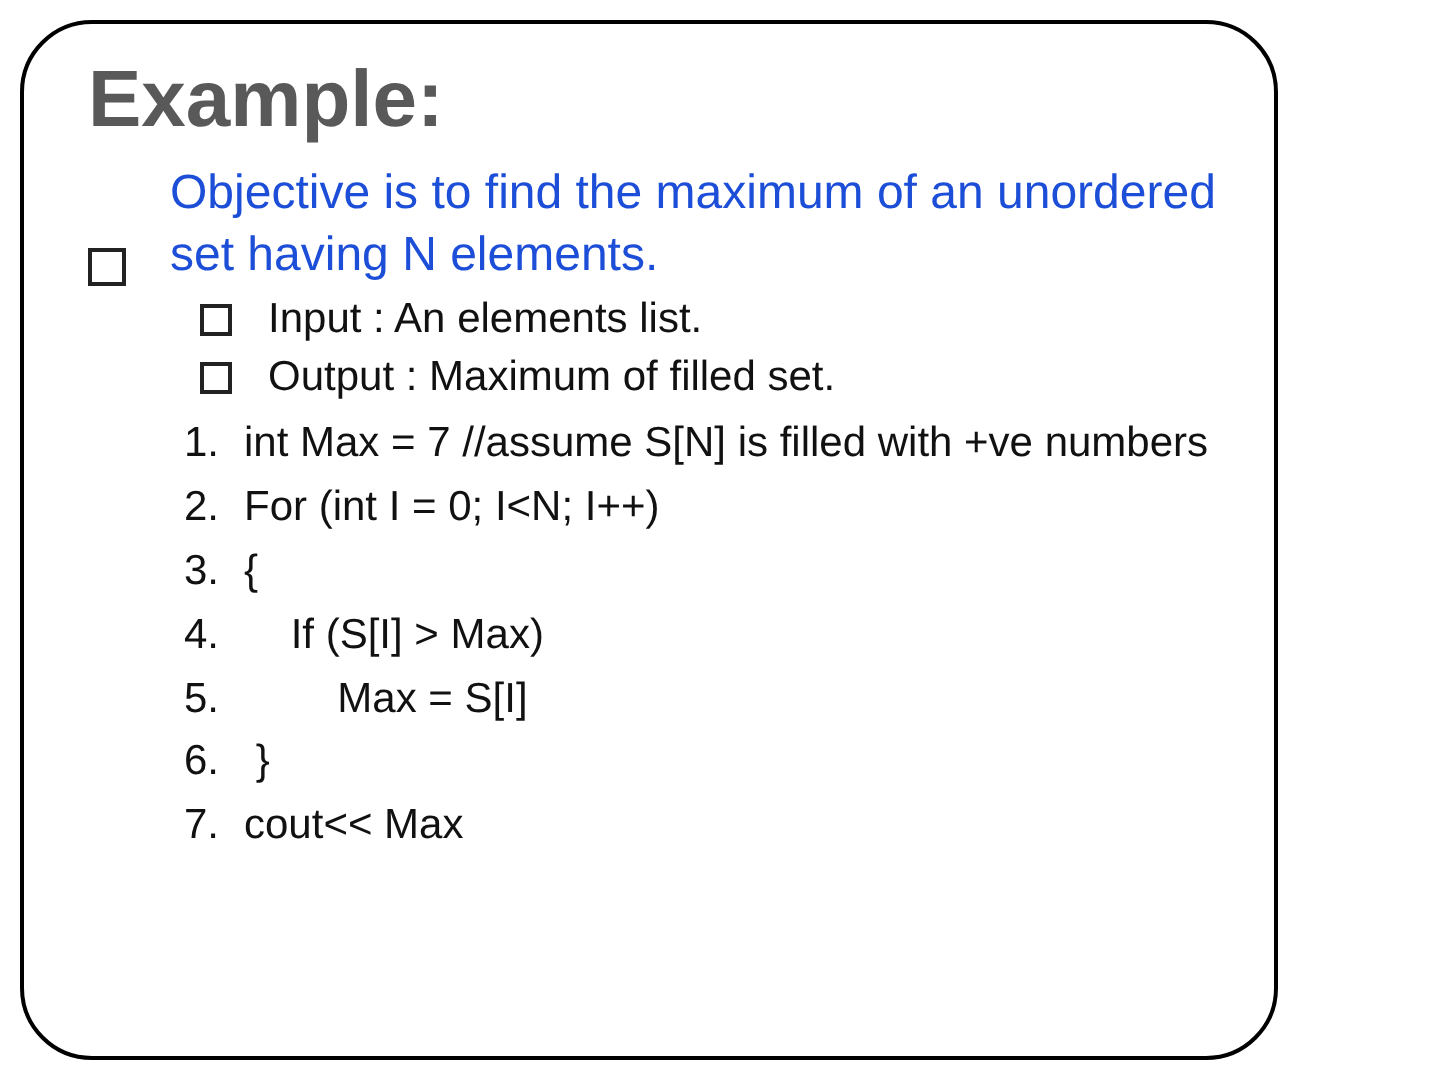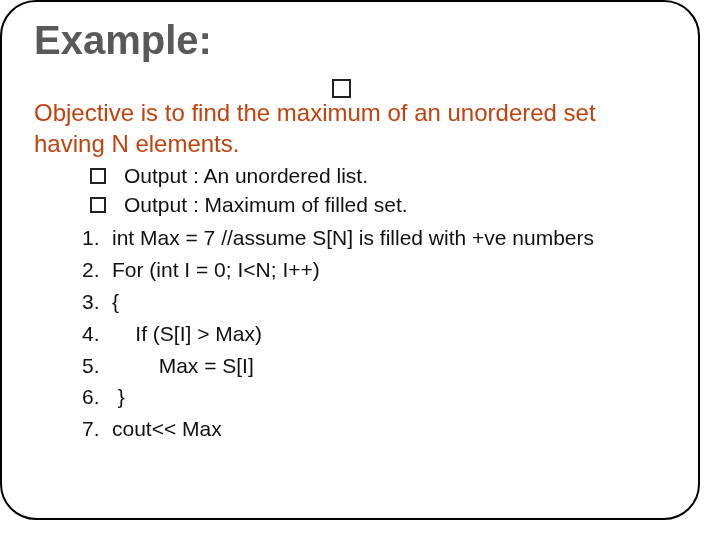--- a/index.html
+++ b/index.html
@@ -5,42 +5,42 @@
   html, body {
     margin: 0;
     padding: 0;
     width: 720px;
     height: 540px;
     background: #ffffff;
     font-family: Arial, Helvetica, sans-serif;
   }
   .slide {
     box-sizing: border-box;
-    width: 700px;
+    width: 629px;
     height: 520px;
+    margin: 10px;
     border: 2px solid #000;
     border-radius: 36px;
     padding: 16px 28px 8px 28px;
     position: relative;
   }
   .title {
     font-size: 40px;
     font-weight: bold;
     color: #595959;
     margin: 0 0 10px 4px;
     line-height: 1.1;
   }
   .l1 {
     display: flex;
-    align-items: center;
+    align-items: flex-end;
     margin: 4px 0 4px 4px;
     font-size: 24px;
-    color: #c2410c;
+    color: #1d4ed8;
     line-height: 1.28;
-    flex-direction: column;
   }
   .l1 .box {
     flex: 0 0 auto;
     width: 15px;
     height: 15px;
     border: 2px solid #222;
     margin-top: 7px;
     margin-right: 22px;
   }
   .l1 .txt {
@@ -95,21 +95,21 @@
 
   <div class="title">Example:</div>
 
   <div class="l1">
     <span class="box"></span>
     <span class="txt">Objective is to find the maximum of an unordered set having N elements.</span>
   </div>
 
   <div class="l2">
     <span class="box"></span>
-    <span class="txt">Output : An unordered list.</span>
+    <span class="txt">Input : An elements list.</span>
   </div>
   <div class="l2">
     <span class="box"></span>
     <span class="txt">Output : Maximum of filled set.</span>
   </div>
 
 
   <div class="numlist">
     <div class="numrow">
       <span class="num">1.</span>

